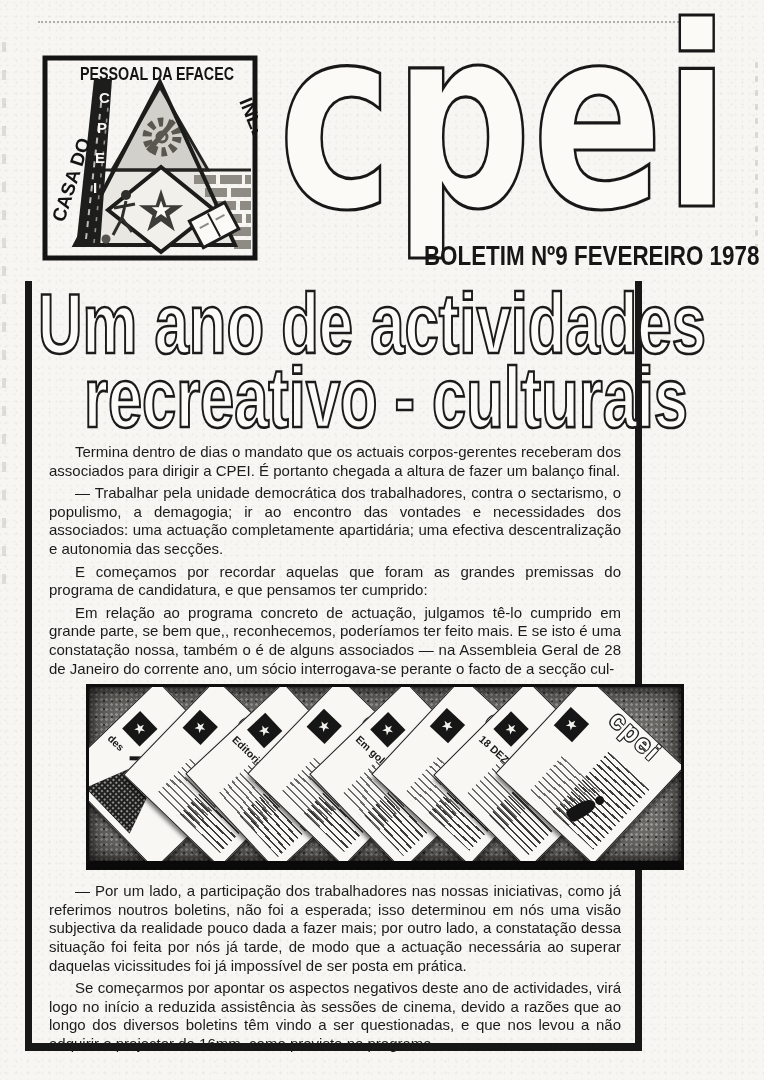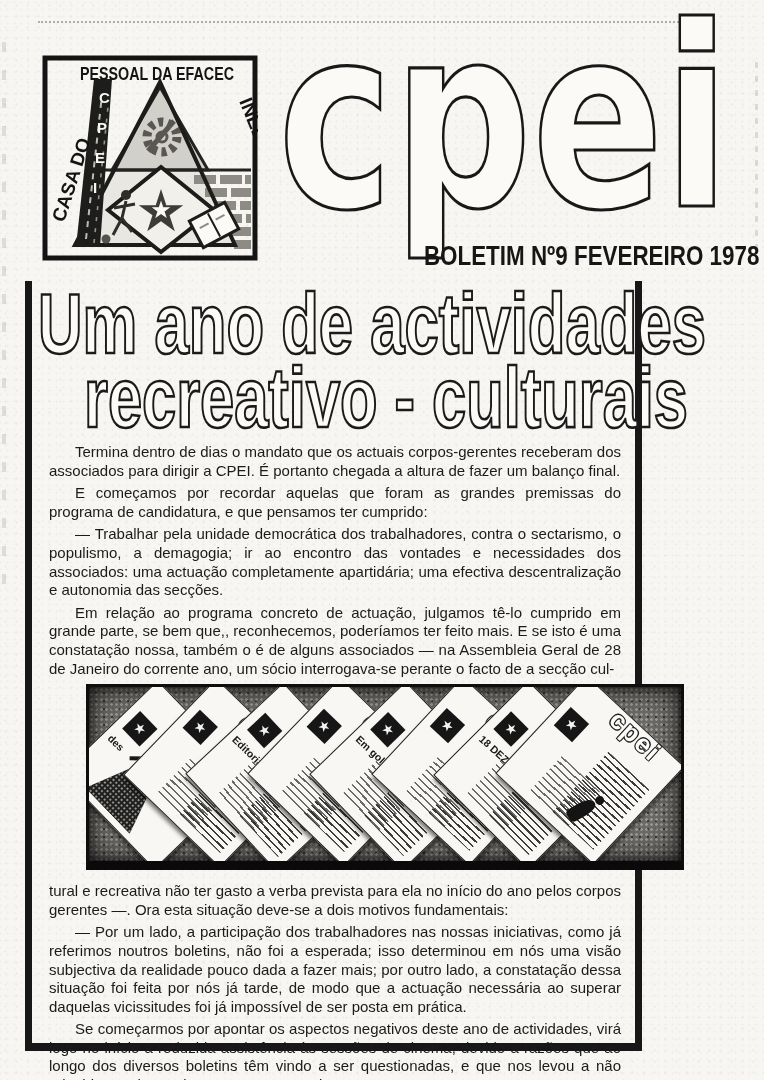--- a/index.html
+++ b/index.html
@@ -166,22 +166,22 @@
     <svg class="headline-svg" width="681" height="150" viewBox="0 0 681 150">
       <g font-family="Liberation Sans, sans-serif" font-weight="bold" font-size="86" fill="#fcfbf8" stroke="#1b1b1b" stroke-width="2.7">
         <text x="340" y="69" text-anchor="middle" textLength="668" lengthAdjust="spacingAndGlyphs">Um ano de actividades</text>
         <text x="354" y="143" text-anchor="middle" textLength="604" lengthAdjust="spacingAndGlyphs">recreativo - culturais</text>
       </g>
     </svg>
 
     <div class="body-text">
       <div id="paras-before">
           <p class="para">Termina dentro de dias o mandato que os actuais corpos-gerentes receberam dos associados para dirigir a CPEI. É portanto chegada a altura de fazer um balanço final.</p>
+          <p class="para">— Trabalhar pela unidade democrática dos trabalhadores, contra o sectarismo, o populismo, a demagogia; ir ao encontro das vontades e necessidades dos associados: uma actuação completamente apartidária; uma efectiva descentralização e autonomia das secções.</p>
           <p class="para">E começamos por recordar aquelas que foram as grandes premissas do programa de candidatura, e que pensamos ter cumprido:</p>
-          <p class="para">— Trabalhar pela unidade democrática dos trabalhadores, contra o sectarismo, o populismo, a demagogia; ir ao encontro das vontades e necessidades dos associados: uma actuação completamente apartidária; uma efectiva descentralização e autonomia das secções.</p>
           <p class="para">Em relação ao programa concreto de actuação, julgamos tê-lo cumprido em grande parte, se bem que,, reconhecemos, poderíamos ter feito mais. E se isto é uma constatação nossa, também o é de alguns associados — na Assembleia Geral de 28 de Janeiro do corrente ano, um sócio interrogava-se perante o facto de a secção cul-</p>
         </div>
 
       <div class="photo-panel" id="photo-panel">
           <div class="cover" style="left: 0px; top: 21px; z-index: 1; transform: rotate(46deg);">
             <div class="cov-word">cpei</div>
             <div class="cov-emblem">★</div>
             <div class="cov-snippet">des</div>
             <div class="cov-arrow">↗</div>
             <div class="cov-trapezoid"></div>
@@ -228,21 +228,20 @@
           <div class="cover" style="left: 434px; top: 16px; z-index: 8; transform: rotate(43deg);">
             <div class="cov-word">cpei</div>
             <div class="cov-emblem">★</div>
             <div class="cov-lines"></div>
             <div class="cov-lines2"></div>
             <div class="cov-figure"></div>
           </div>
         </div>
 
       <div id="paras-after">
-          <p class="para no-indent">tural e recreativa não ter gasto a verba prevista para ela no início do ano pelos corpos gerentes —. Ora esta situação deve-se a dois motivos fundamentais:</p>
           <p class="para">— Por um lado, a participação dos trabalhadores nas nossas iniciativas, como já referimos noutros boletins, não foi a esperada; isso determinou em nós uma visão subjectiva da realidade pouco dada a fazer mais; por outro lado, a constatação dessa situação foi feita por nós já tarde, de modo que a actuação necessária ao superar daquelas vicissitudes foi já impossível de ser posta em prática.</p>
           <p class="para">Se começarmos por apontar os aspectos negativos deste ano de actividades, virá logo no início a reduzida assistência às sessões de cinema, devido a razões que ao longo dos diversos boletins têm vindo a ser questionadas, e que nos levou a não adquirir o projector de 16mm, como previsto no programa.</p>
         </div>
 
     </div>
   </div>
 
 </div>
 
 </body></html>

